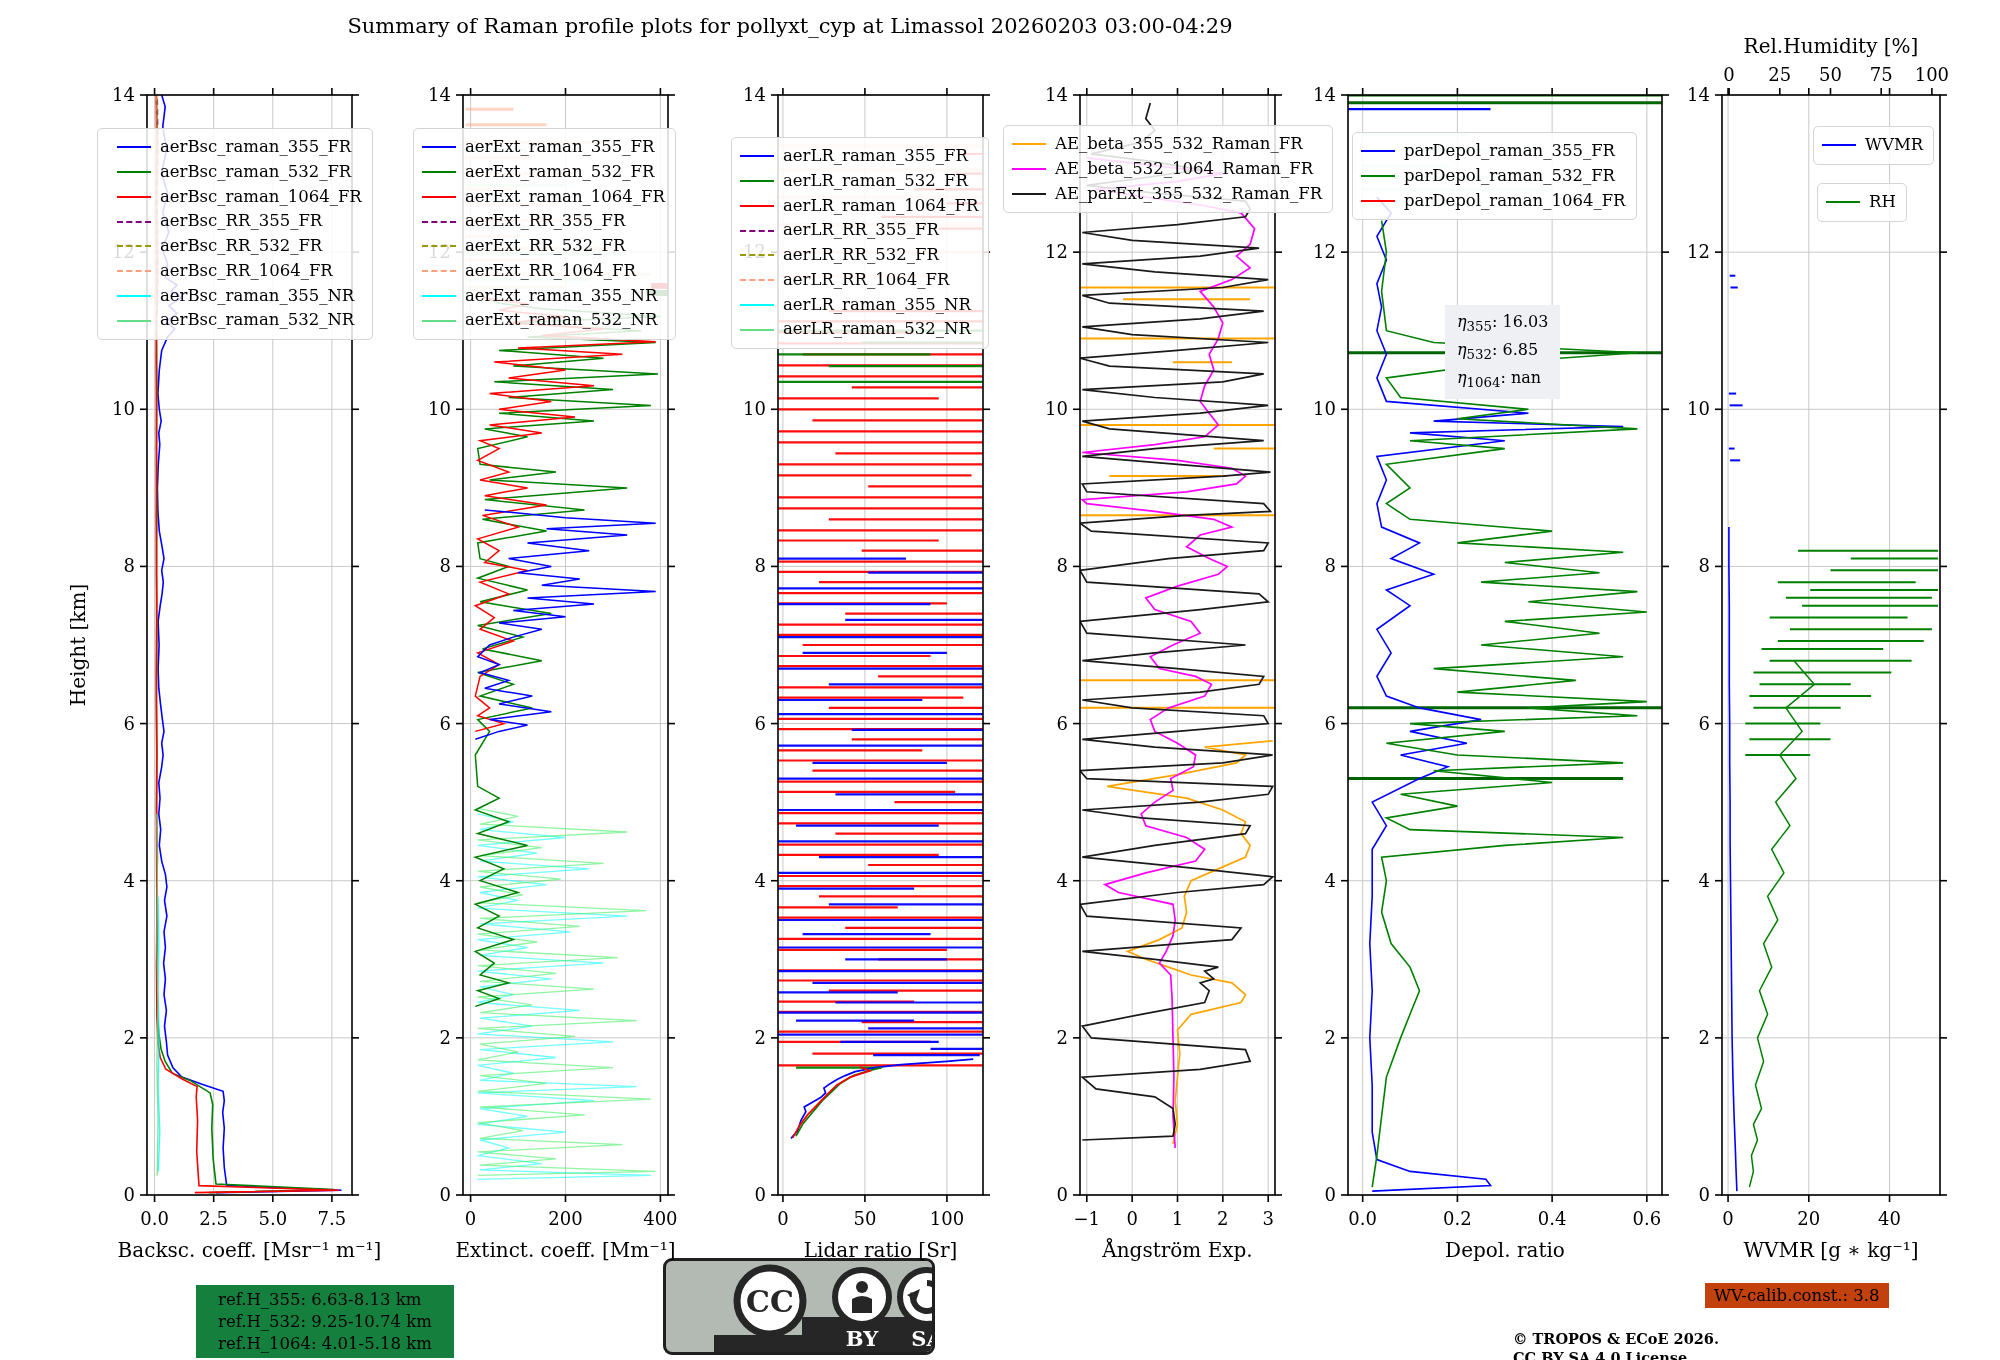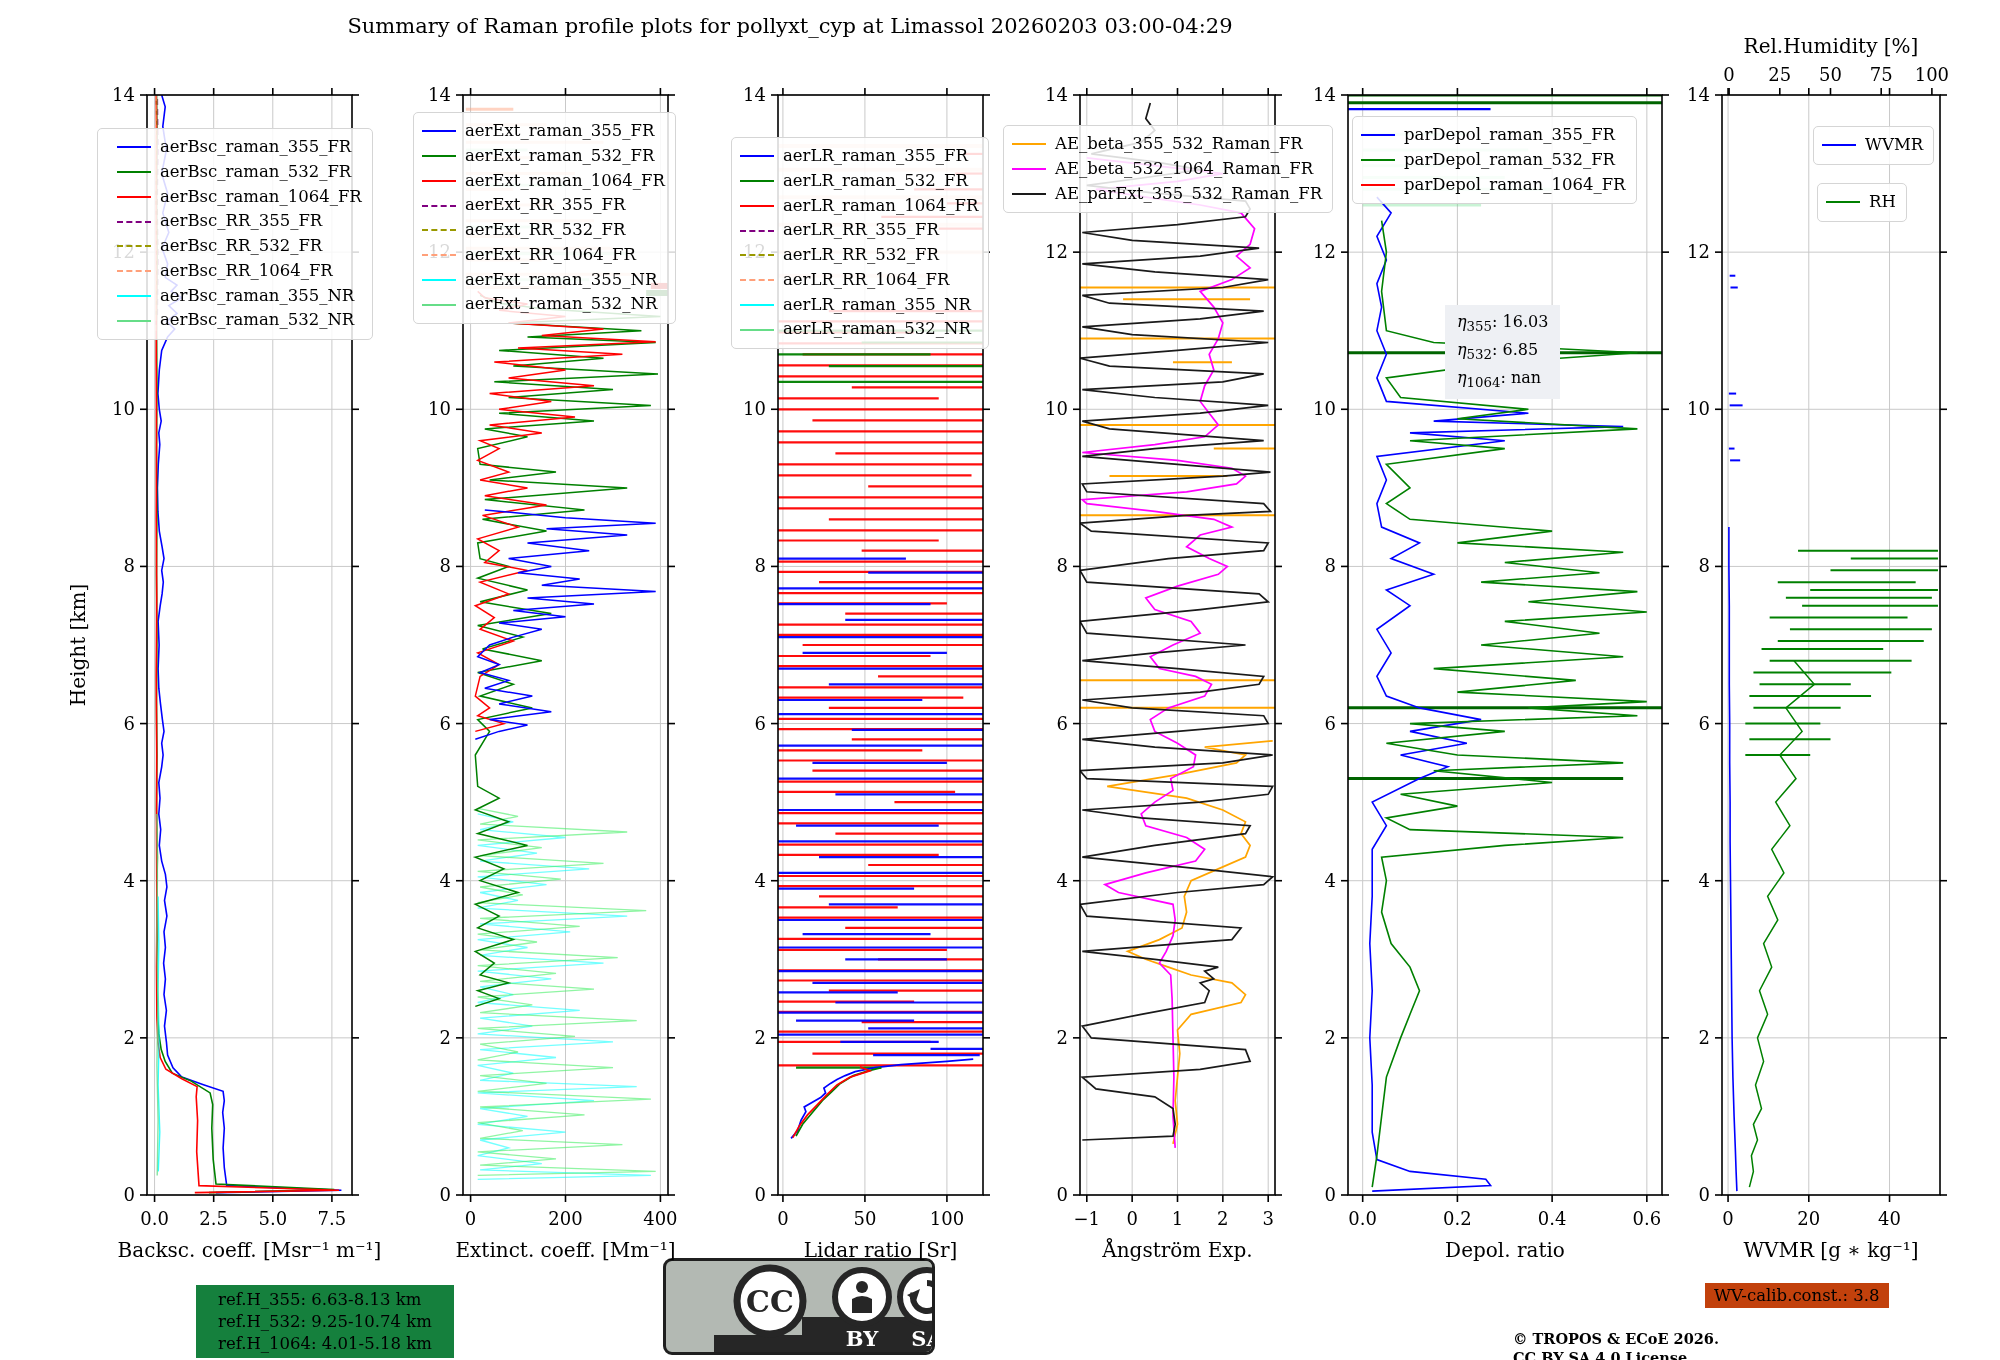--- a/index.html
+++ b/index.html
@@ -662,21 +662,21 @@
       </div>
       <div class="row">
         <span class="sample" style="border-top-color: rgb(0, 255, 255);"></span>
         <span>aerBsc_raman_355_NR</span>
       </div>
       <div class="row">
         <span class="sample" style="border-top-color: rgb(102, 221, 136);"></span>
         <span>aerBsc_raman_532_NR</span>
       </div>
     </div>
-    <div class="legend" style="left: 413px; top: 112px; text-align: center;">
+    <div class="legend" style="left: 413px; top: 128px; text-align: center;">
       <div class="row">
         <span class="sample" style="border-top-color: rgb(0, 0, 255);"></span>
         <span>aerExt_raman_355_FR</span>
       </div>
       <div class="row">
         <span class="sample" style="border-top-color: rgb(0, 128, 0);"></span>
         <span>aerExt_raman_532_FR</span>
       </div>
       <div class="row">
         <span class="sample" style="border-top-color: rgb(255, 0, 0);"></span>
@@ -744,21 +744,21 @@
       </div>
       <div class="row">
         <span class="sample" style="border-top-color: rgb(255, 0, 255);"></span>
         <span>AE_beta_532_1064_Raman_FR</span>
       </div>
       <div class="row">
         <span class="sample" style="border-top-color: rgb(26, 26, 26);"></span>
         <span>AE_parExt_355_532_Raman_FR</span>
       </div>
     </div>
-    <div class="legend" style="left: 1352px; top: 116px;">
+    <div class="legend" style="left: 1352px; top: 132px;">
       <div class="row">
         <span class="sample" style="border-top-color: rgb(0, 0, 255);"></span>
         <span>parDepol_raman_355_FR</span>
       </div>
       <div class="row">
         <span class="sample" style="border-top-color: rgb(0, 128, 0);"></span>
         <span>parDepol_raman_532_FR</span>
       </div>
       <div class="row">
         <span class="sample" style="border-top-color: rgb(255, 0, 0);"></span>

